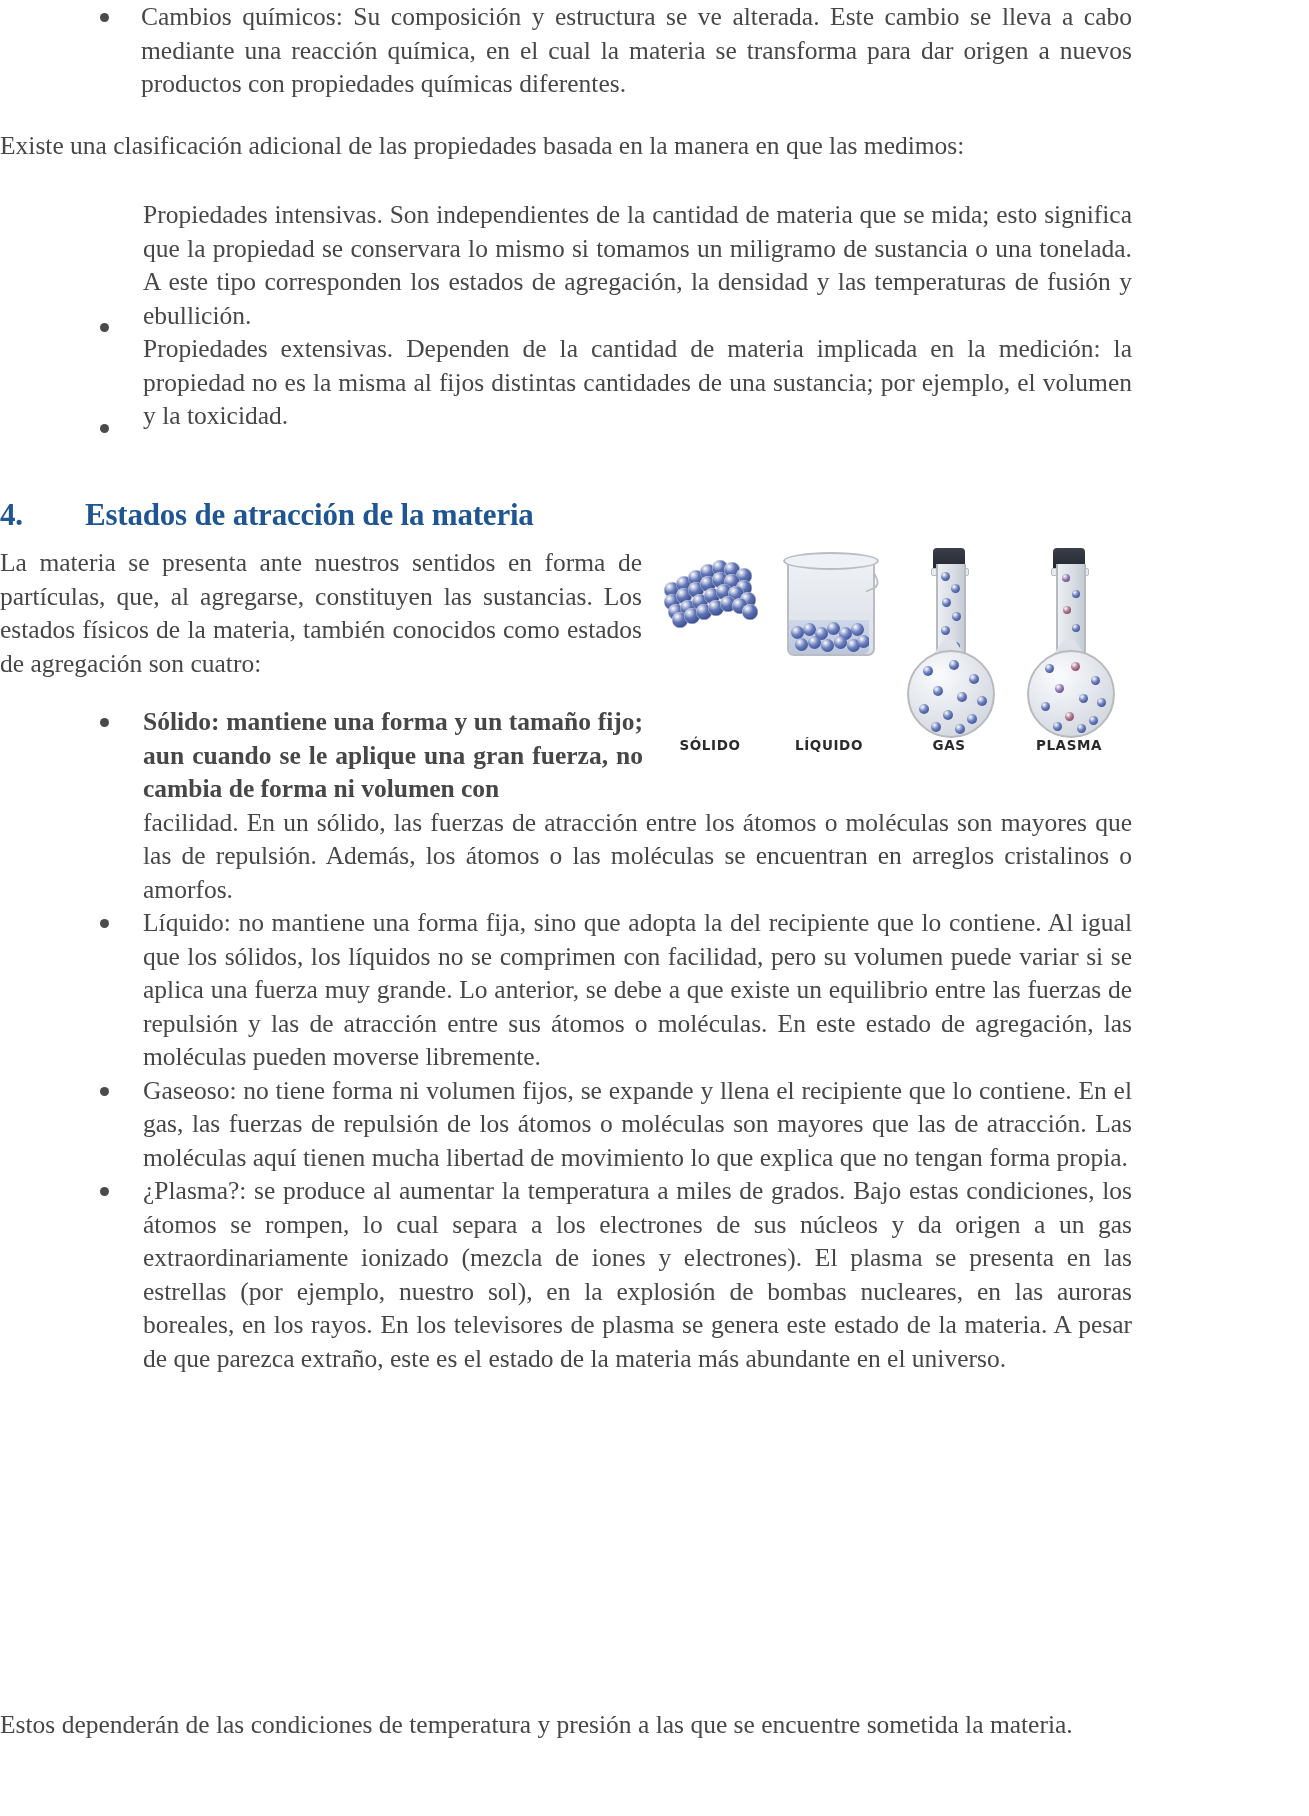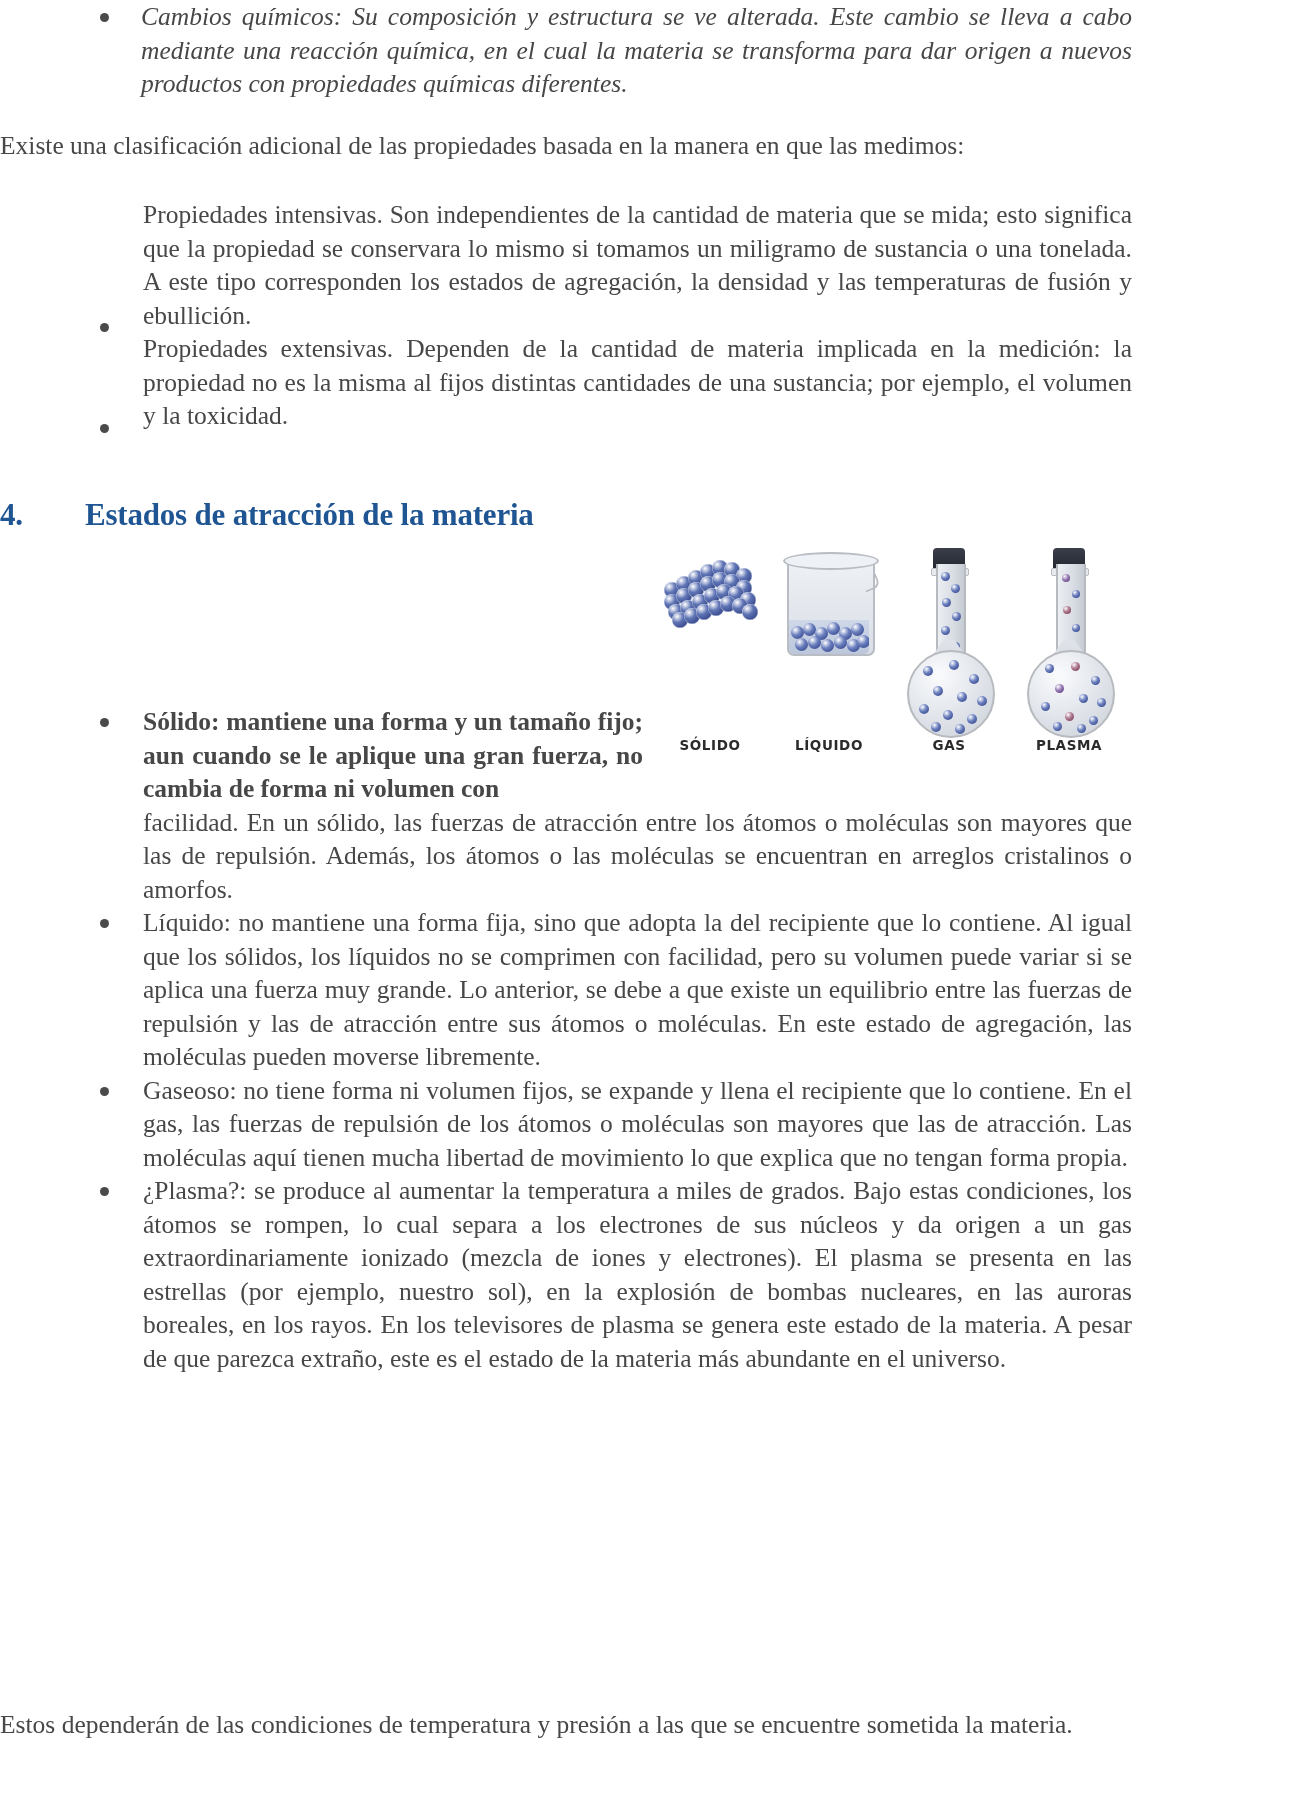--- a/index.html
+++ b/index.html
@@ -53,21 +53,20 @@
     text-align: justify;
     color: #474747;
   }
 
   
   #top-bullet {
     position: absolute;
     left: 100px;
     top: 0px;
     width: 1032px;
-    font-style: italic;
   }
   #top-bullet .bullet-dot { margin-right: 32px; }
 
   
   #clasificacion-line {
     position: absolute;
     left: 0px;
     top: 129px;
     width: 1131px;
   }
@@ -306,20 +305,21 @@
       <span class="bullet-dot"></span>
       <span class="bullet-body">Propiedades extensivas. Dependen de la cantidad de materia implicada en la medición: la propiedad no es la misma al fijos distintas cantidades de una sustancia; por ejemplo, el volumen y la toxicidad.</span>
     </div>
   </div>
 
   <h2 id="section-heading">
     <span class="num">4.</span>
     <span class="ttl">Estados de atracción de la materia</span>
   </h2>
 
+  <p id="intro-para" class="para">La materia se presenta ante nuestros sentidos en forma de partículas, que, al agregarse, constituyen las sustancias. Los estados físicos de la materia, también conocidos como estados de agregación son cuatro:</p>
 
   <div id="states-figure">
     <div class="fig-row">
 
       <div class="state-cell" style="left:0px; width:110px; height:205px;">
         <div class="solid-cube" style="margin-bottom:18px;">
           <span class="bead" style="left:2px;  top:34px; width:16px; height:16px;"></span>
           <span class="bead" style="left:14px; top:28px; width:16px; height:16px;"></span>
           <span class="bead" style="left:26px; top:22px; width:16px; height:16px;"></span>
           <span class="bead" style="left:38px; top:16px; width:16px; height:16px;"></span>

